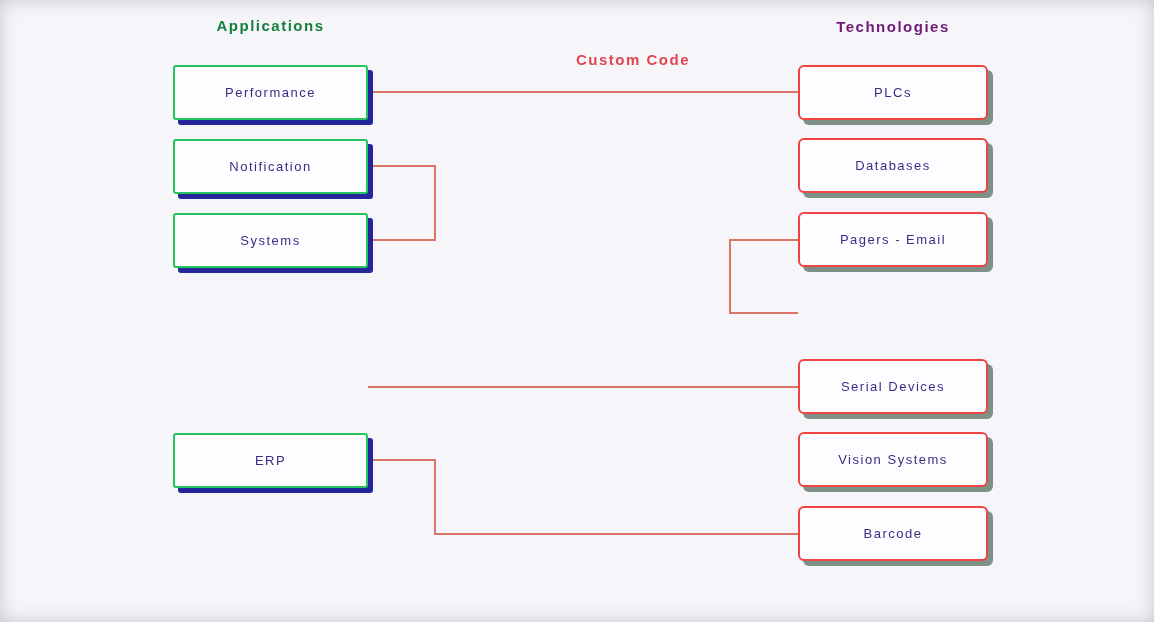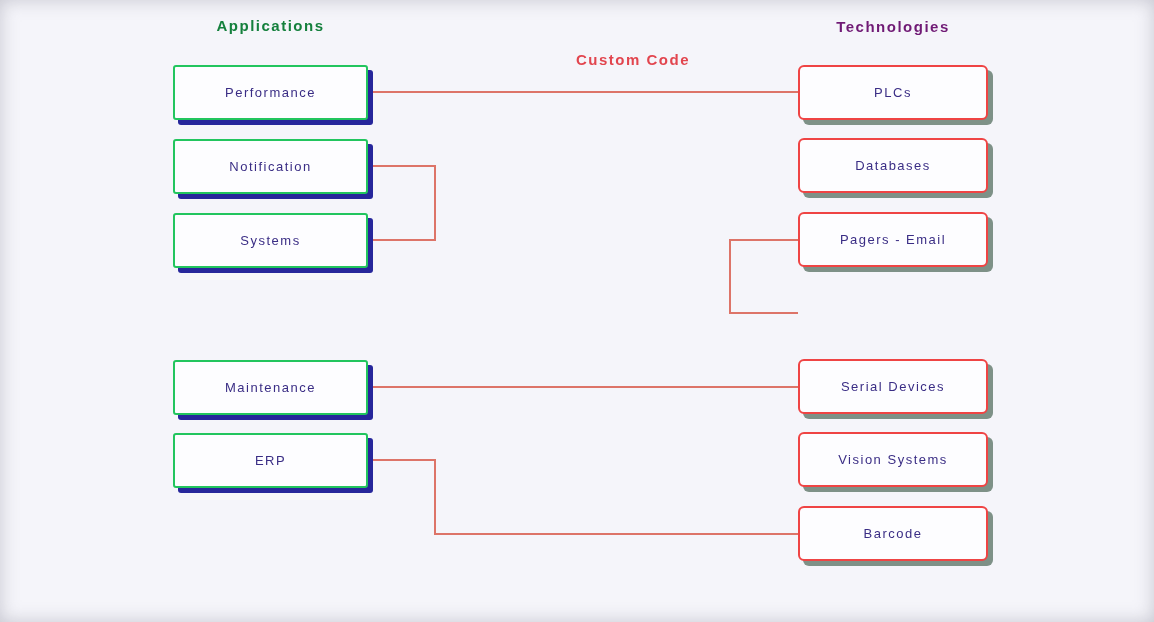--- a/index.html
+++ b/index.html
@@ -82,23 +82,20 @@
 
   <div class="node app-node" style="top:65px">
       <span>Performance</span>
     </div>
   <div class="node app-node" style="top:139px">
       <span>Notification</span>
     </div>
   <div class="node app-node" style="top:213px">
       <span>Systems</span>
     </div>
-  <div class="node app-node" style="top:360px">
-      <span>Maintenance</span>
-    </div>
   <div class="node app-node" style="top:433px">
       <span>ERP</span>
     </div>
 
   <div class="node tech-node" style="top:65px">
       <span>PLCs</span>
     </div>
   <div class="node tech-node" style="top:138px">
       <span>Databases</span>
     </div>

